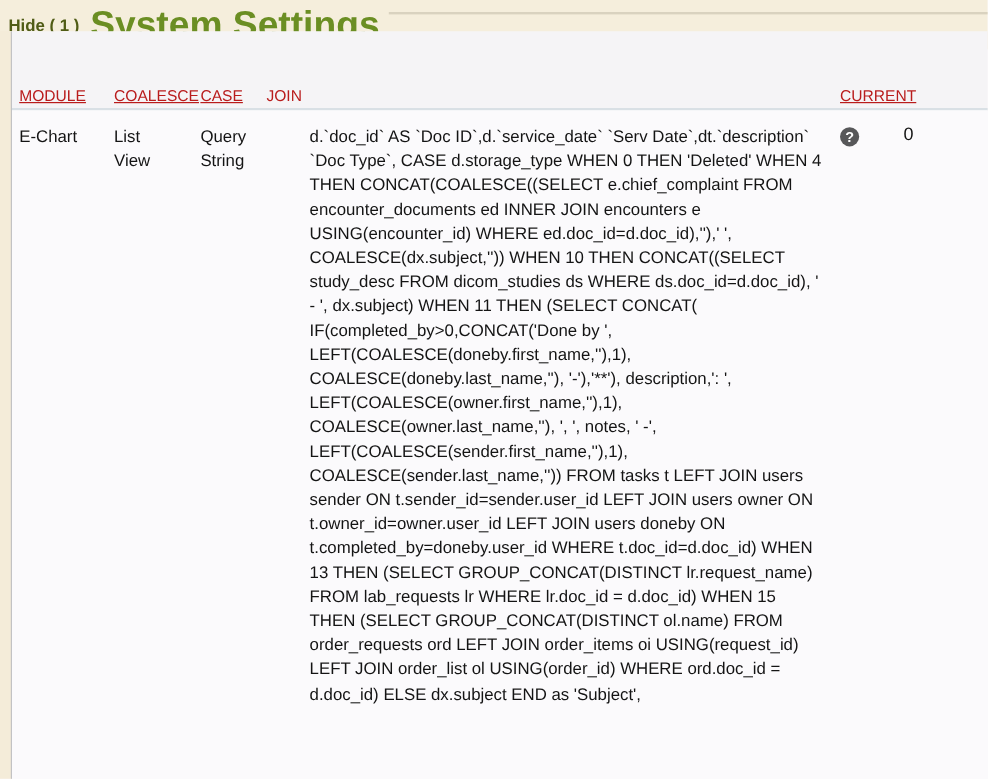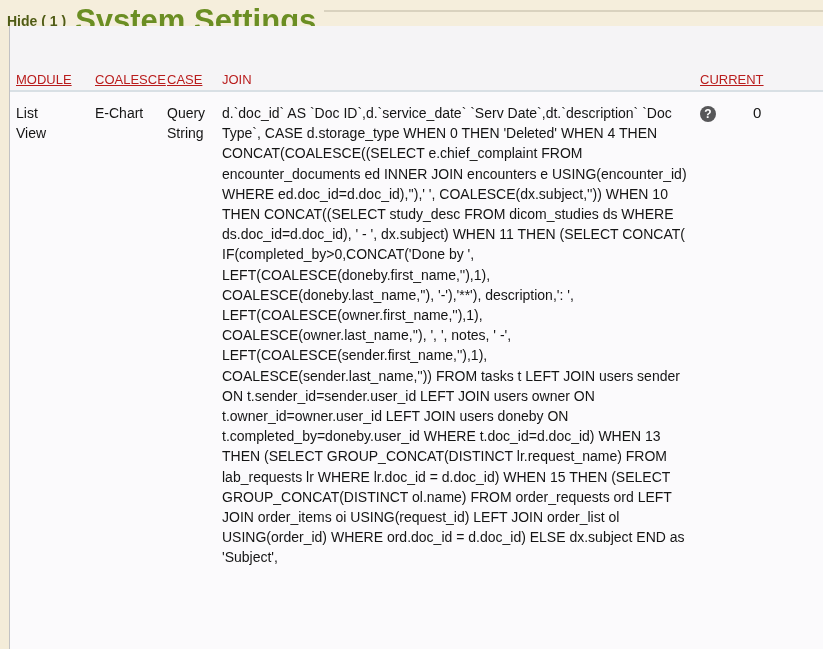--- a/index.html
+++ b/index.html
@@ -66,20 +66,21 @@
     background:#fbfafc;
     color:#141414;
     font-size:14px; line-height:20px;
   }
   .cell { vertical-align:top; }
   .cell-section span { display:inline-block; max-width:40px; }
   .cell-value {
     padding-right:12px;
     line-height:20.2px;
     word-wrap:break-word;
+    margin-left:36px;
   }
   .help-icon {
     width:16px; height:16px; border-radius:50%;
     background:#575759; color:#ffffff;
     font-size:12px; font-weight:bold; line-height:16px;
     display:inline-block; text-align:center;
     margin-top:2px; cursor:pointer;
   }
   .cell-revision { font-size:15px; }
 </style>
@@ -98,24 +99,24 @@
 
   <div class="table-head grid-cols">
     <span class="th">MODULE</span>
     <span class="th">COALESCE</span>
     <span class="th">CASE</span>
     <span class="th no-link">JOIN</span>
     <span class="th">CURRENT</span>
   </div>
 
   <div class="table-row grid-cols">
+    <div class="cell">E-Chart</div>
     <div class="cell cell-section">
       <span>List View</span>
     </div>
-    <div class="cell">E-Chart</div>
     <div class="cell">Query String</div>
     <div class="cell cell-value">d.`doc_id` AS `Doc ID`,d.`service_date` `Serv Date`,dt.`description` `Doc Type`, CASE d.storage_type WHEN 0 THEN 'Deleted' WHEN 4 THEN CONCAT(COALESCE((SELECT e.chief_complaint FROM encounter_documents ed INNER JOIN encounters e USING(encounter_id) WHERE ed.doc_id=d.doc_id),''),' ', COALESCE(dx.subject,'')) WHEN 10 THEN CONCAT((SELECT study_desc FROM dicom_studies ds WHERE ds.doc_id=d.doc_id), ' - ', dx.subject) WHEN 11 THEN (SELECT CONCAT( IF(completed_by&gt;0,CONCAT('Done by ', LEFT(COALESCE(doneby.first_name,''),1), COALESCE(doneby.last_name,''), '-'),'**'), description,': ', LEFT(COALESCE(owner.first_name,''),1), COALESCE(owner.last_name,''), ', ', notes, ' -', LEFT(COALESCE(sender.first_name,''),1), COALESCE(sender.last_name,'')) FROM tasks t LEFT JOIN users sender ON t.sender_id=sender.user_id LEFT JOIN users owner ON t.owner_id=owner.user_id LEFT JOIN users doneby ON t.completed_by=doneby.user_id WHERE t.doc_id=d.doc_id) WHEN 13 THEN (SELECT GROUP_CONCAT(DISTINCT lr.request_name) FROM lab_requests lr WHERE lr.doc_id = d.doc_id) WHEN 15 THEN (SELECT GROUP_CONCAT(DISTINCT ol.name) FROM order_requests ord LEFT JOIN order_items oi USING(request_id) LEFT JOIN order_list ol USING(order_id) WHERE ord.doc_id = d.doc_id) ELSE dx.subject END as 'Subject',</div>
     <div class="cell">
       <span class="help-icon">?</span>
     </div>
     <div class="cell cell-revision">0</div>
   </div>
 
 </div>
 

